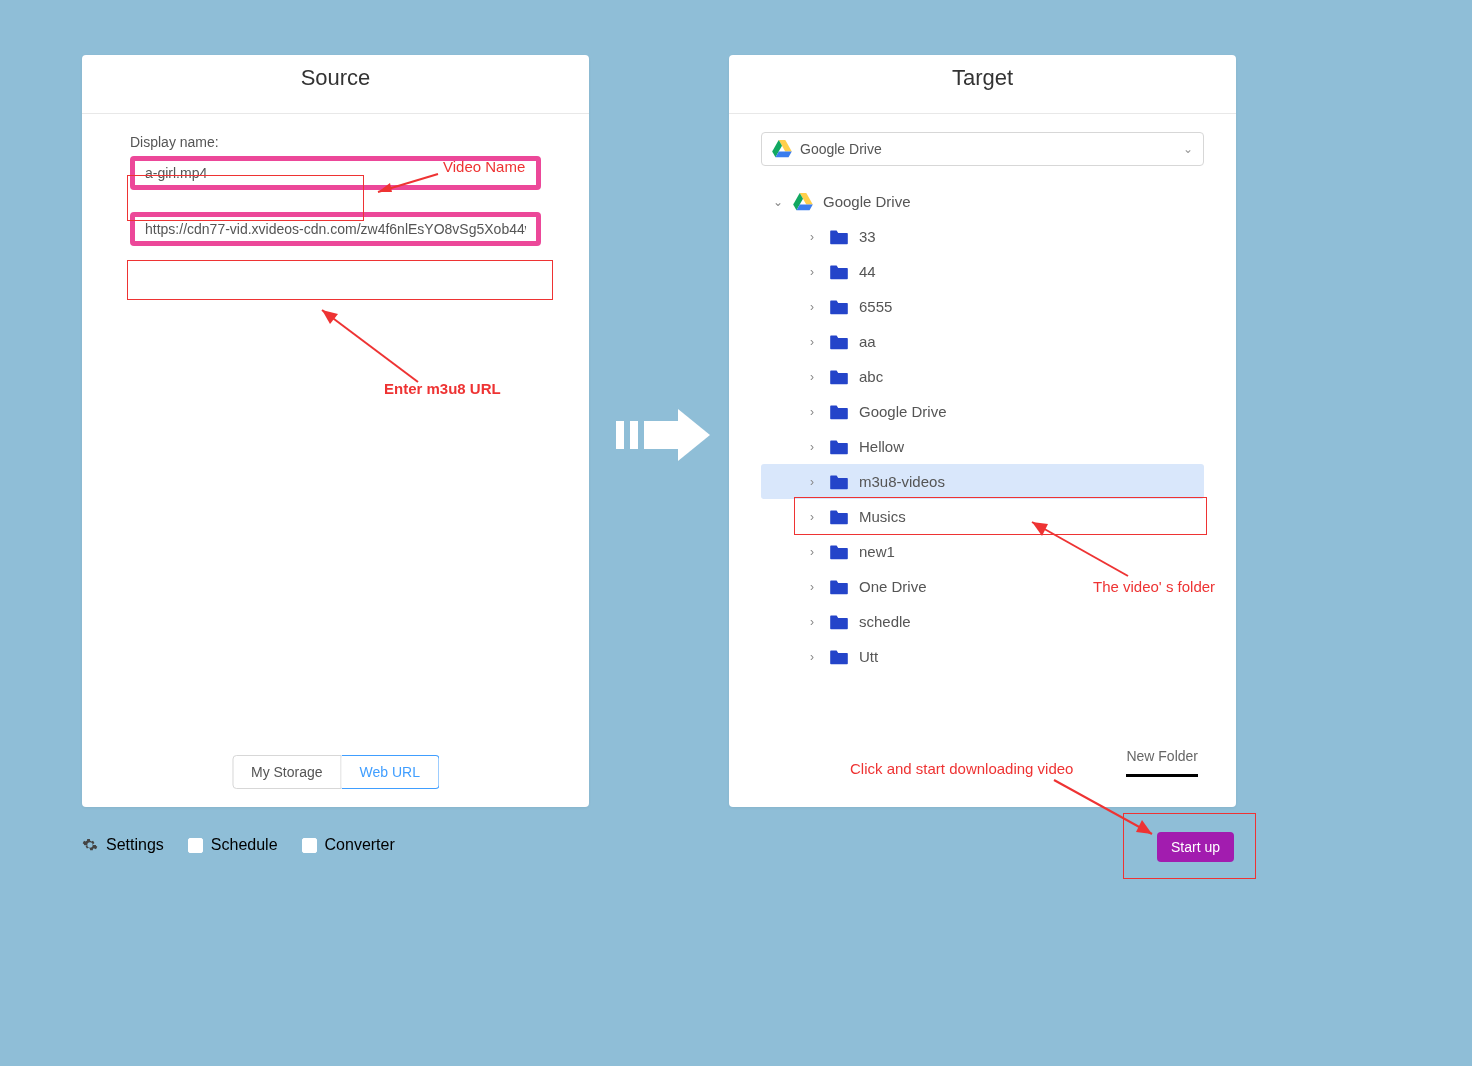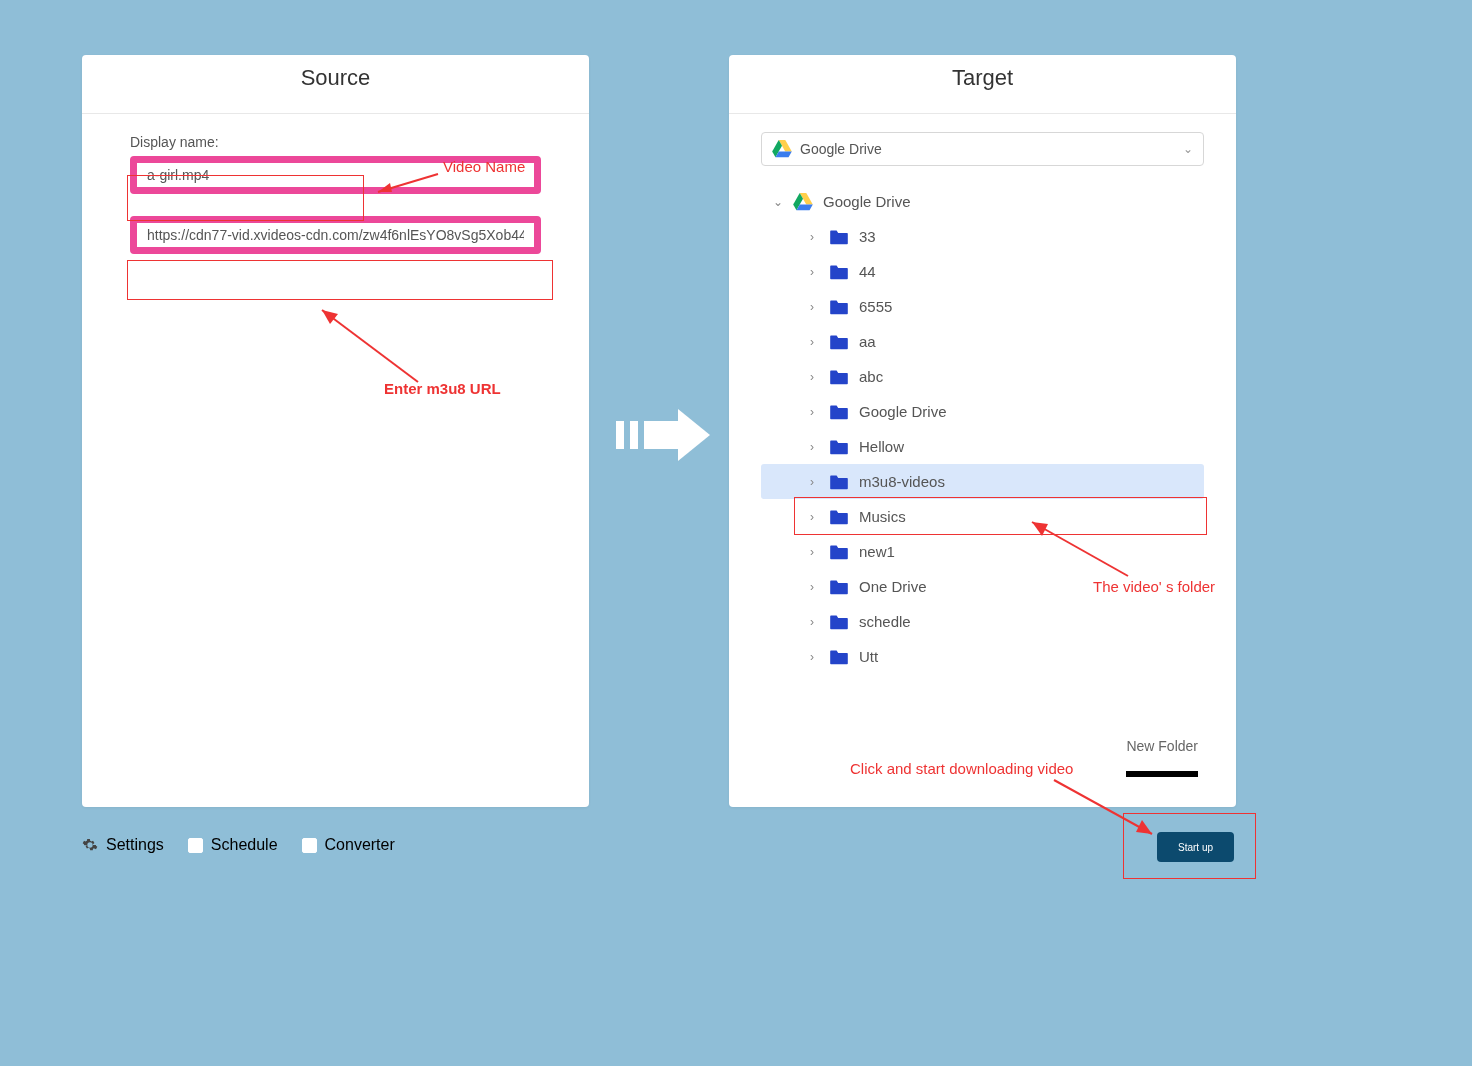--- a/index.html
+++ b/index.html
@@ -29,21 +29,21 @@
   color: #333;
   padding: 10px 0 22px;
   border-bottom: 1px solid #e8e8e8;
 }
 
 
 .form-area { padding: 20px 48px; position: relative; }
 .form-label { font-size: 14px; color: #555; margin-bottom: 6px; display: flex; align-items: center; gap: 4px; }
 .text-input {
   width: 100%; height: 34px;
-  border: 7px solid #ec4899; border-radius: 4px;
+  border: 5px solid #ec4899; border-radius: 4px;
   padding: 12px 10px; font-size: 14px; color: #555;
   outline: none;
 }
 .help-icon {
   display: inline-flex; align-items: center; justify-content: center;
   width: 15px; height: 15px; border-radius: 50%;
   background: #bfbfbf; color: #fff; font-size: 11px; font-weight: bold;
 }
 
 
@@ -93,62 +93,66 @@
 .gdrive-icon {
   width: 20px; height: 18px; position: relative; flex-shrink: 0;
 }
 .folder-icon { width: 20px; height: 16px; flex-shrink: 0; }
 .tree-row .name { margin-left: 10px; }
 
 
 .new-folder {
   position: absolute; right: 38px; bottom: 30px;
   color: #666; font-size: 14px;
-  border-bottom: 6px solid #000000; padding-bottom: 17px;
+  border-bottom: 3px solid #000000; padding-bottom: 10px;
   cursor: pointer;
 }
 
 
 .footer {
   position: absolute; left: 82px; top: 836px;
   display: flex; align-items: center; gap: 24px;
   color: #000000; font-size: 16px;
 }
 .footer .item { display: flex; align-items: center; gap: 8px; cursor: pointer; }
 .gear { width: 16px; height: 16px; }
 .chk {
   width: 15px; height: 15px; background: #fff; border: 1px solid #fff; border-radius: 2px;
   display: inline-block;
 }
 
 
 .startup-btn {
   position: absolute; left: 1157px; top: 832px;
   width: 77px; height: 30px;
-  background: #0c4a6e; color: #fff; border: none; border-radius: 4px;
-  font-size: 10px; cursor: pointer;
+  background: #a21caf; color: #fff; border: none; border-radius: 4px;
+  font-size: 14px; cursor: pointer;
 }
 
 </style>
 </head>
 <body>
 
 <div class="panel source">
   <div class="panel-title">Source</div>
 
   <div class="form-area">
     <div class="form-label">Display name:</div>
     <input class="text-input" style="margin-bottom: 22px;" value="a-girl.mp4">
 
     <input class="text-input" value="https://cdn77-vid.xvideos-cdn.com/zw4f6nlEsYO8vSg5Xob44w==" style="">
   </div>
 
   <div class="redbox" style="left:45px; top:120px; width:237px; height:46px;"></div>
   <div class="redbox" style="left:45px; top:205px; width:426px; height:40px;"></div>
 
+  <div class="tab-group">
+    <button class="tab-btn">My Storage</button>
+    <button class="tab-btn right active">Web URL</button>
+  </div>
 </div>
 
 <div class="redlabel" style="left:443px; top:158px;">Video Name</div>
 <svg class="arrow-svg" style="left:370px; top:158px;" width="70" height="40">
   <line x1="68" y1="16" x2="8" y2="34" stroke="#e33" stroke-width="2"></line>
   <polygon points="8,34 20,25 22,34" fill="#e33"></polygon>
 </svg>
 
 <div class="redlabel" style="left:384px; top:380px;font-weight:bold;">Enter m3u8 URL</div>
 <svg class="arrow-svg" style="left:308px; top:300px;" width="120" height="90">

